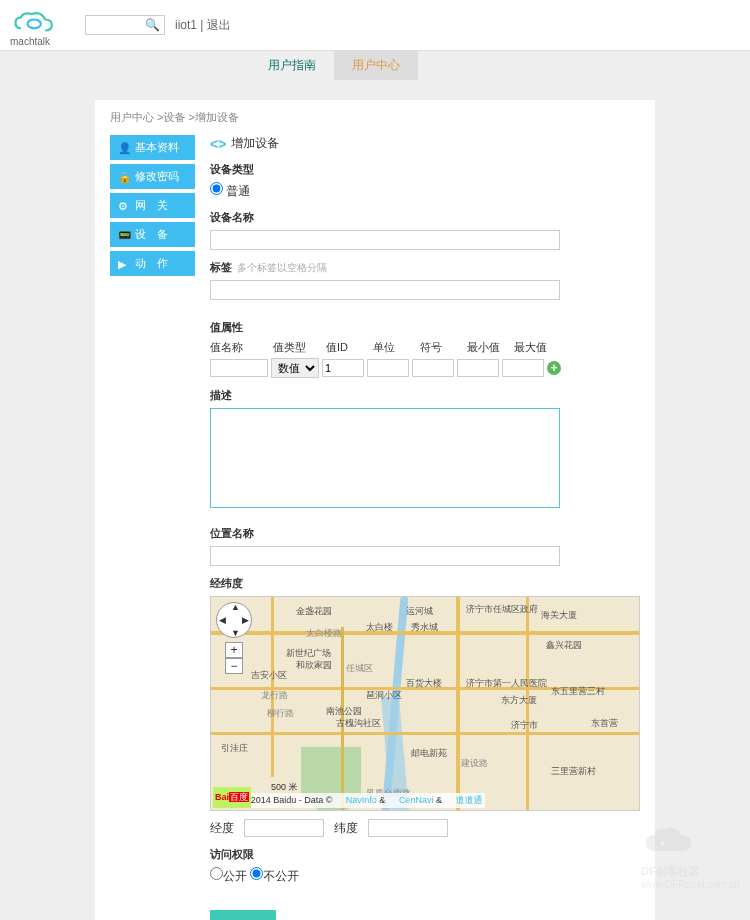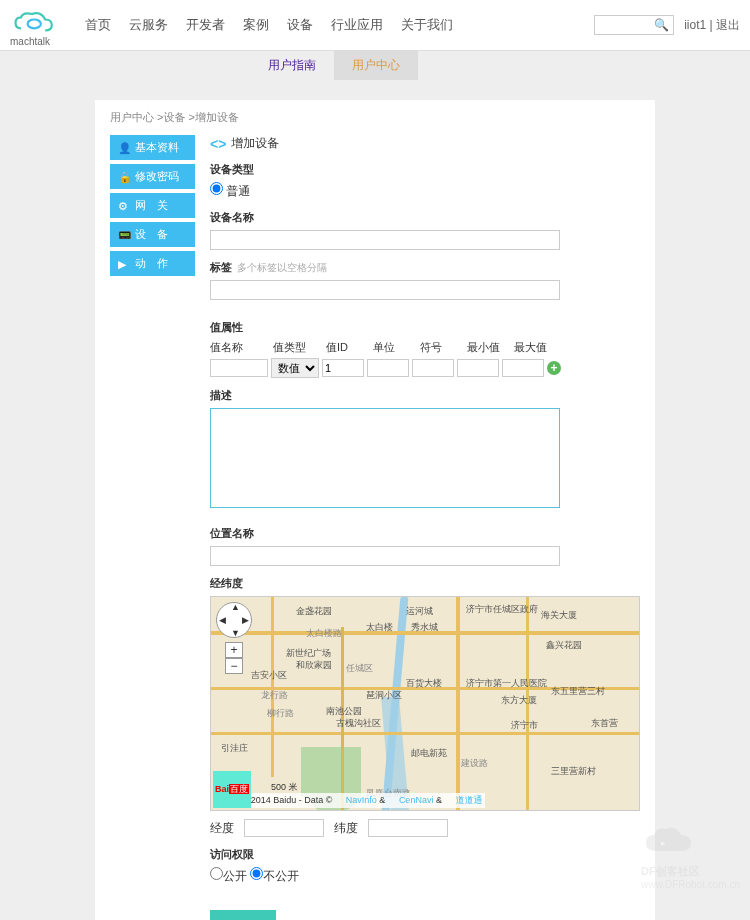--- a/index.html
+++ b/index.html
@@ -10,21 +10,21 @@
 .logo svg { width: 100%; height: 100%; }
 .logo-text { font-size: 10px; color: #666; position: absolute; bottom: -2px; left: 0; }
 .nav { display: flex; gap: 18px; flex: 1; }
 .nav a { color: #555; text-decoration: none; font-size: 13px; }
 .search-box { border: 1px solid #ccc; width: 80px; height: 20px; display: flex; align-items: center; padding: 0 4px; margin-right: 10px; }
 .search-box input { border: none; width: 55px; outline: none; font-size: 11px; }
 .userarea { color: #666; font-size: 12px; }
 .userarea a { color: #666; text-decoration: none; }
 .subnav { background: #eee; }
 .subnav-inner { width: 750px; margin: 0 auto; display: flex; padding-left: 250px; }
-.subnav-item { padding: 6px 18px; font-size: 12px; color: #4c1d95; cursor: pointer; }
+.subnav-item { padding: 6px 18px; font-size: 12px; color: #0f766e; cursor: pointer; }
 .subnav-item.active { background: #ddd; color: #d94; }
 .main-wrap { width: 560px; margin: 20px auto 0; background: #fff; padding: 10px 15px 30px; }
 .breadcrumb { color: #888; font-size: 11px; margin-bottom: 10px; }
 .breadcrumb a { color: #888; text-decoration: none; }
 .content-flex { display: flex; gap: 15px; }
 .sidebar { width: 90px; }
 .sidebar-item { background: #3fbdf0; color: #fff; padding: 5px 8px; margin-bottom: 4px; font-size: 11px; cursor: pointer; display: flex; align-items: center; gap: 5px; white-space: nowrap; }
 .main { flex: 1; }
 .angle-brackets { color: #3fbdf0; font-size: 14px; font-weight: bold; margin-right: 5px; }
 .section-title { display: flex; align-items: center; font-size: 12px; margin-bottom: 10px; }
@@ -64,29 +64,20 @@
 <body>
 
 <div class="topbar">
   <div class="topbar-inner">
     <div class="logo">
       <svg viewBox="0 0 50 30">
           <path d="M10,18 Q5,18 5,13 Q5,8 10,8 Q12,3 20,5 Q28,2 32,10 Q38,10 38,15 Q38,20 32,20" fill="none" stroke="#3fc9b7" stroke-width="2"></path>
           <ellipse cx="22" cy="14" rx="6" ry="4" fill="none" stroke="#3fbdf0" stroke-width="2"></ellipse>
         </svg>
       <span class="logo-text">machtalk</span>
-    </div>
-    <div class="nav">
-      <a>首页</a>
-      <a>云服务</a>
-      <a>开发者</a>
-      <a>案例</a>
-      <a>设备</a>
-      <a>行业应用</a>
-      <a>关于我们</a>
     </div>
     <div class="search-box">
       <input style="">
       <span style="color:#999;">🔍</span>
     </div>
     <div class="userarea">
       <a>iiot1</a> | <a>退出</a>
     </div>
   </div>
 </div>
@@ -224,21 +215,21 @@
           <div class="map-zoom">
             <div class="map-zoom-btn">+</div>
             <div class="map-zoom-btn">−</div>
           </div>
         </div>
         <div class="map-scale">500 米</div>
         <div class="map-attr" style="bottom:2px;left:30px;">
           <span>©2014 Baidu - Data ©</span>
           <a>NavInfo</a><span> &amp; </span><a>CenNavi</a><span> &amp; </span><a>道道通</a>
         </div>
-        <div class="baidu-logo" style="background:#5eead4;padding:12px 2px;text-align:center;"><span style="color:#e00;font-weight:bold;">Bai</span><span style="background:#e00;color:#fff;padding:0 1px;">百度</span></div>
+        <div class="baidu-logo" style="background:#bef264;padding:4px 2px;text-align:center;"><span style="color:#e00;font-weight:bold;">Bai</span><span style="background:#e00;color:#fff;padding:0 1px;">百度</span></div>
       </div>
 
       <div class="coord-row">
         <span>经度</span>
         <input value="" style="">
         <span>纬度</span>
         <input value="" style="">
       </div>
 
       <div class="field-label">访问权限</div>

